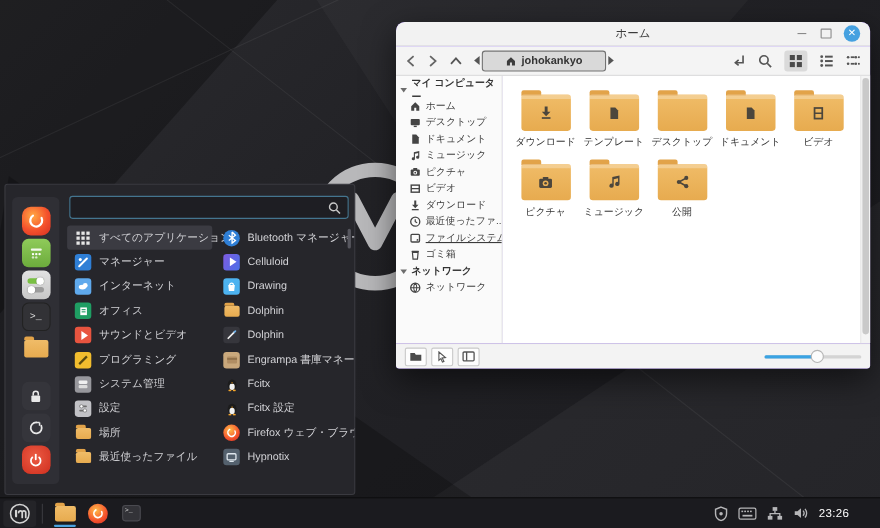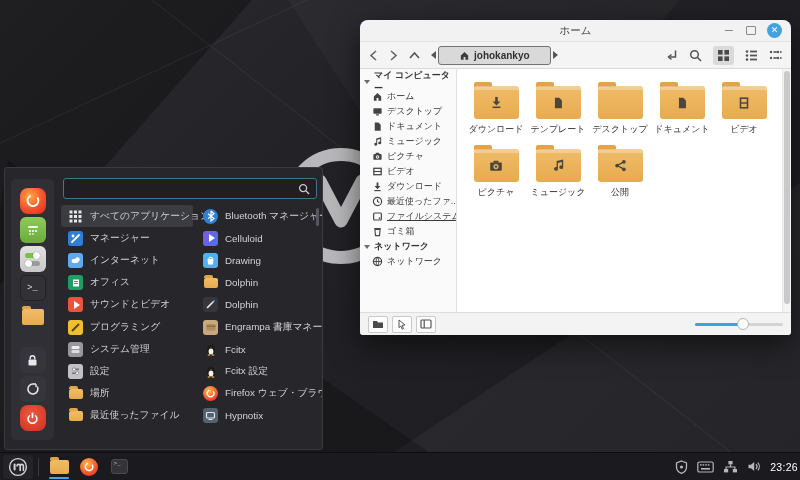--- a/index.html
+++ b/index.html
@@ -109,21 +109,21 @@
   .t-hypnotix { background:#54616e; }
   .playtri { width:0; height:0; border-top:4px solid transparent; border-bottom:4px solid transparent; border-left:6.5px solid #fff; margin-left:2px; }
 
   
   .taskbar { position:absolute; left:0; right:0; bottom:0; height:28px; background:#1b1b1f; border-top:1px solid #0e0e10; display:flex; align-items:center; z-index:10; }
   .tb-start { width:30px; height:24px; margin-left:3px; border-radius:3px; display:flex; align-items:center; justify-content:center; background:#242428; }
   .tb-sep { width:1px; height:18px; background:#3a3a3f; margin:0 5px; }
   .tb-app { width:26px; height:24px; display:flex; align-items:center; justify-content:center; position:relative; margin:0 2px; }
   .tb-app.active::after { content:""; position:absolute; left:3px; right:3px; bottom:0px; height:2px; background:#4aa3e0; border-radius:1px; }
   .tb-term { width:17px; height:15px; background:#333338; border:1px solid #4a4a50; border-radius:3px; color:#ccc; font-size:6px; font-family:"Liberation Mono",monospace; padding-left:2px; }
-  .tray { margin-left:auto; display:flex; align-items:center; gap:9px; padding-right:2px; }
+  .tray { margin-left:auto; display:flex; align-items:center; gap:9px; padding-right:28px; }
   .clock { color:#fff; font-size:10.5px; letter-spacing:.3px; }
 </style>
 </head>
 <body>
 
 <div class="desktop">
   <div class="facet f1"></div>
   <div class="facet f2"></div>
   <div class="facet f3"></div>
   <div class="facet f4"></div>

